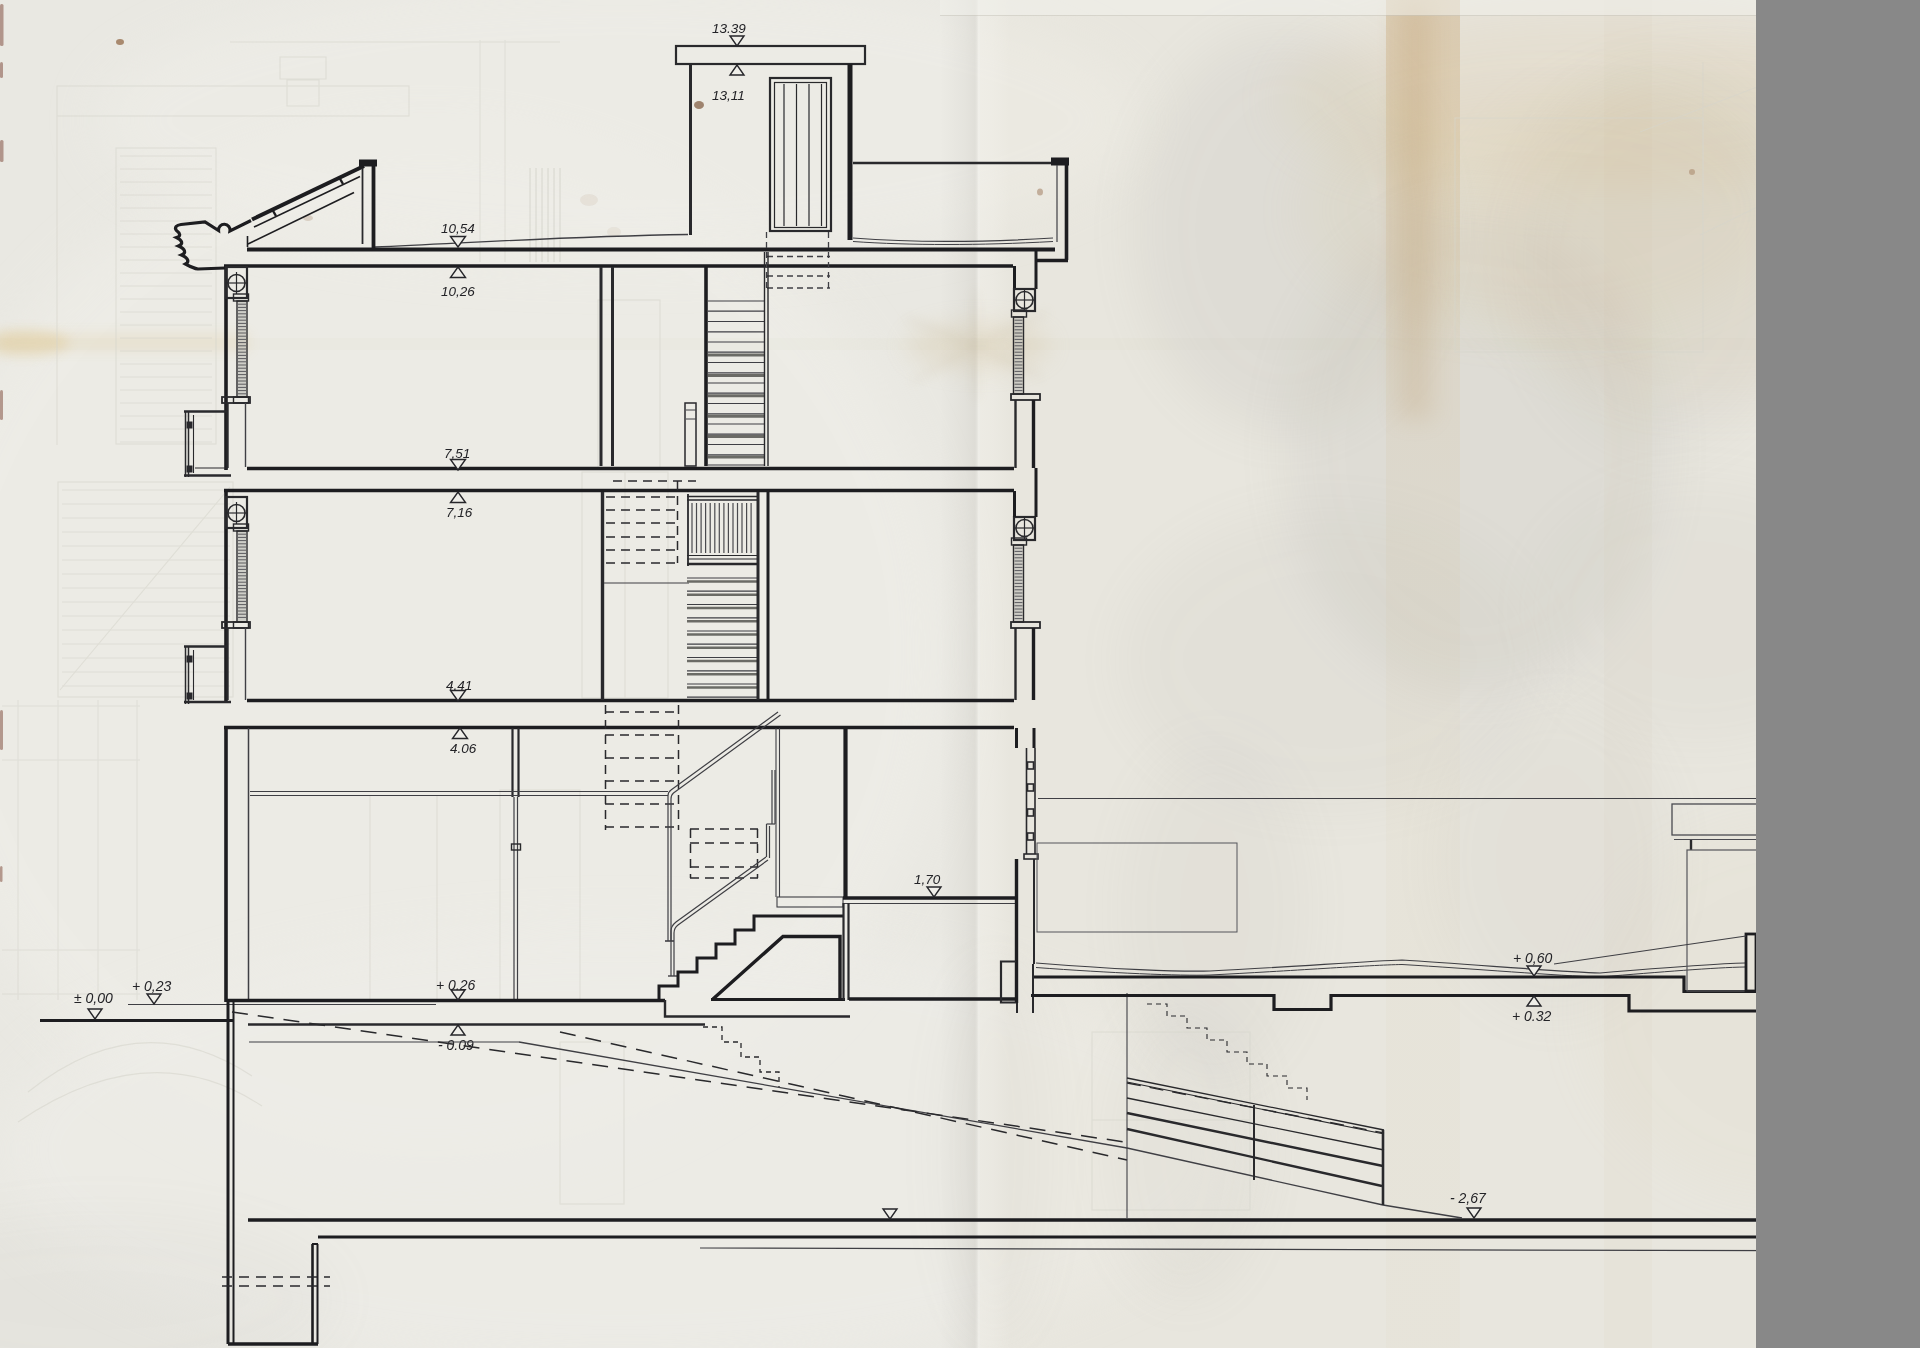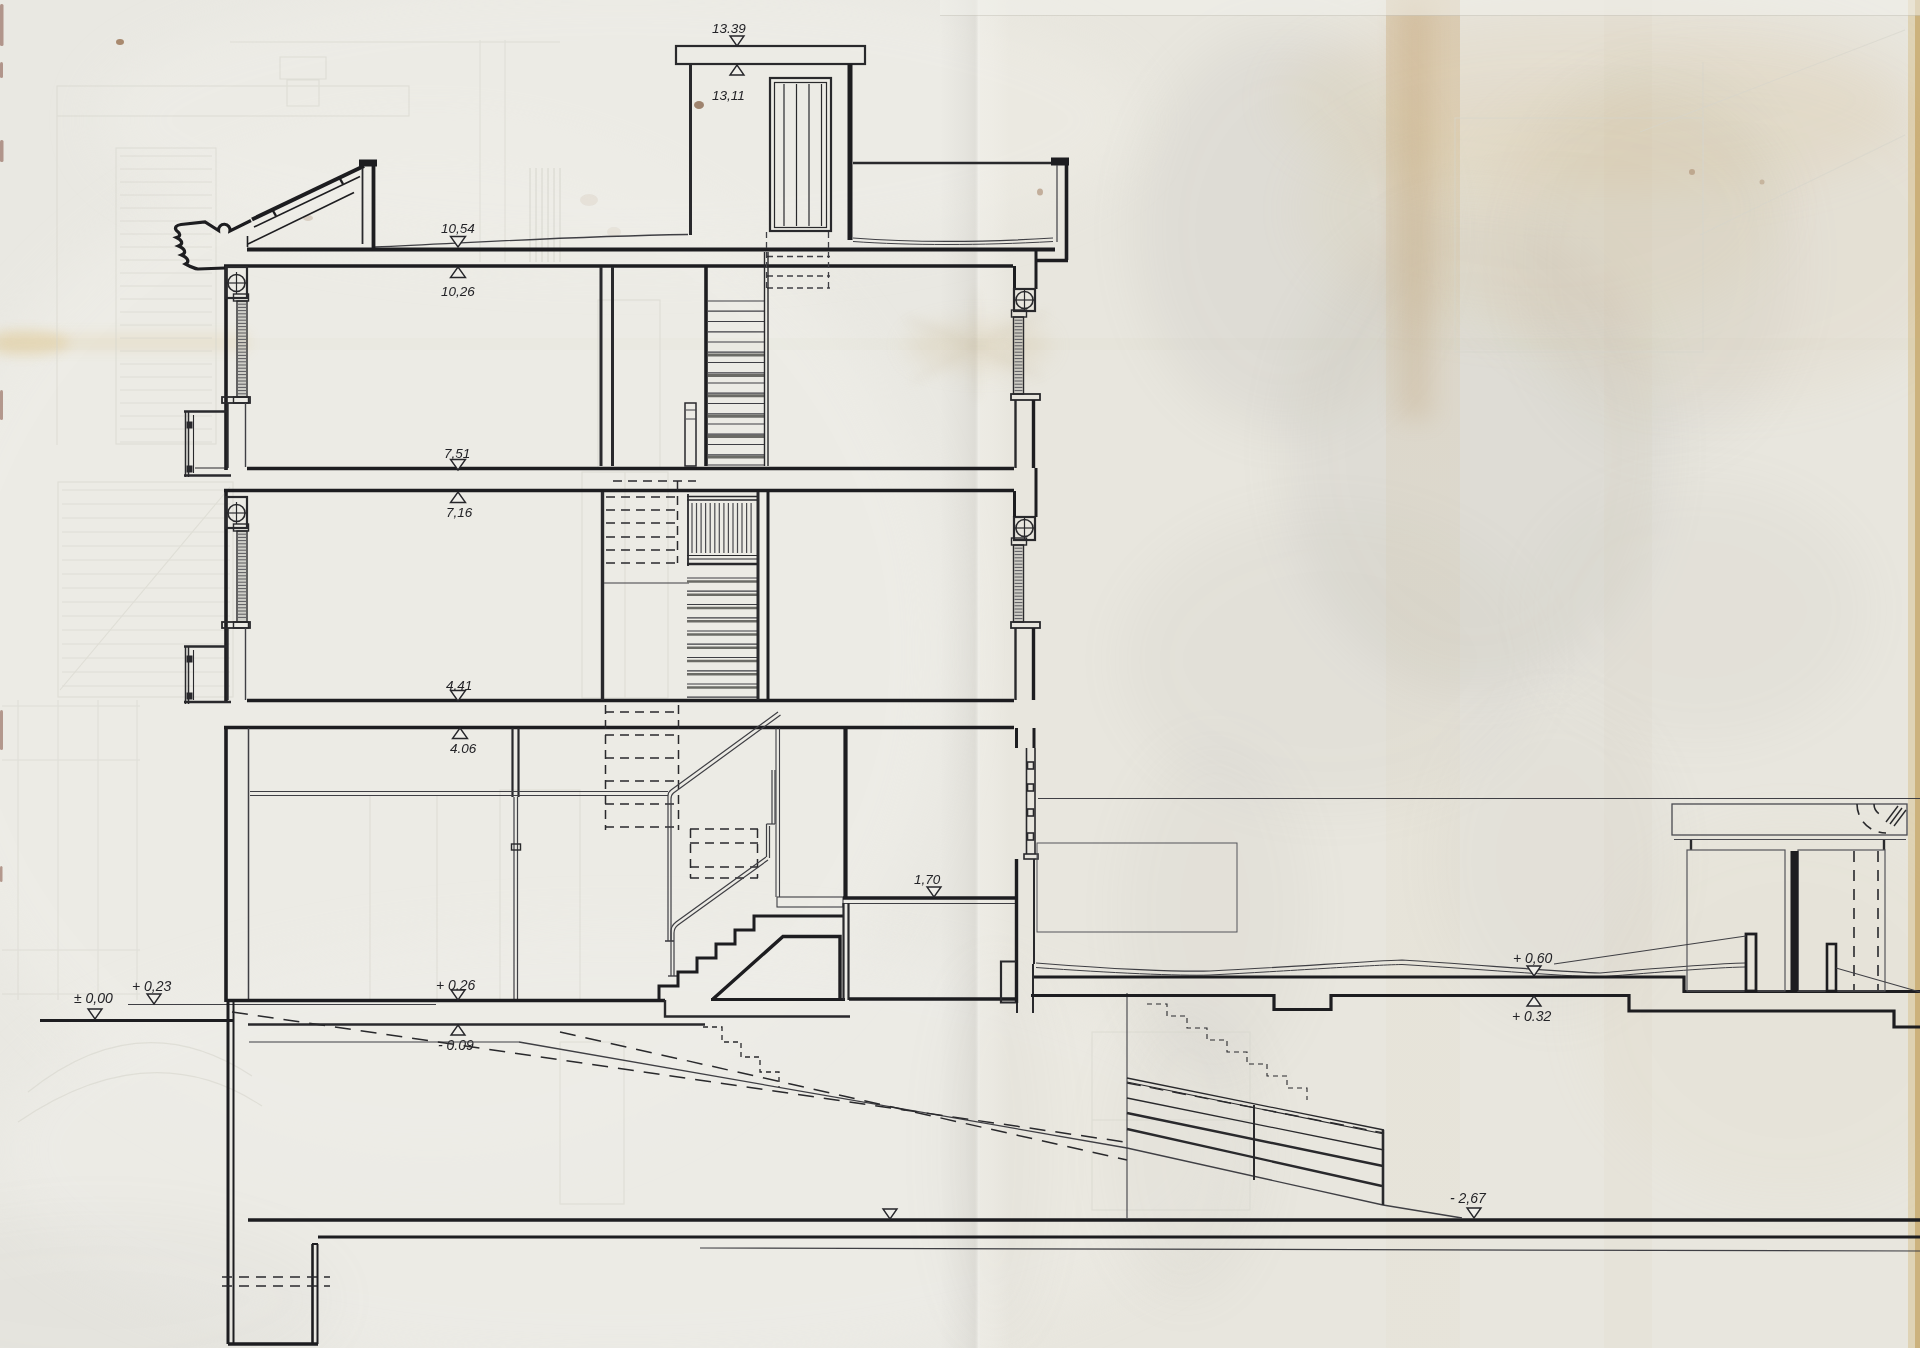--- a/index.html
+++ b/index.html
@@ -1,14 +1,14 @@
 <!DOCTYPE html>
 <html><head><meta charset="utf-8"><style>
 html,body{margin:0;padding:0;background:#888;}
-#page{width:1920px;height:1348px;position:relative;overflow:hidden;}
+#page{width:1756px;height:1348px;position:relative;overflow:hidden;}
 text{font-family:"Liberation Sans",sans-serif;font-style:italic;fill:#232327;}
 </style></head><body>
 <div id="page">
 <svg width="1920" height="1348" viewBox="0 0 1920 1348" xmlns="http://www.w3.org/2000/svg">
 <defs>
 <filter id="b6" x="-60%" y="-60%" width="220%" height="220%">
           <feGaussianBlur stdDeviation="6"></feGaussianBlur>
         </filter>
 <filter id="b12" x="-60%" y="-60%" width="220%" height="220%">
           <feGaussianBlur stdDeviation="12"></feGaussianBlur>

